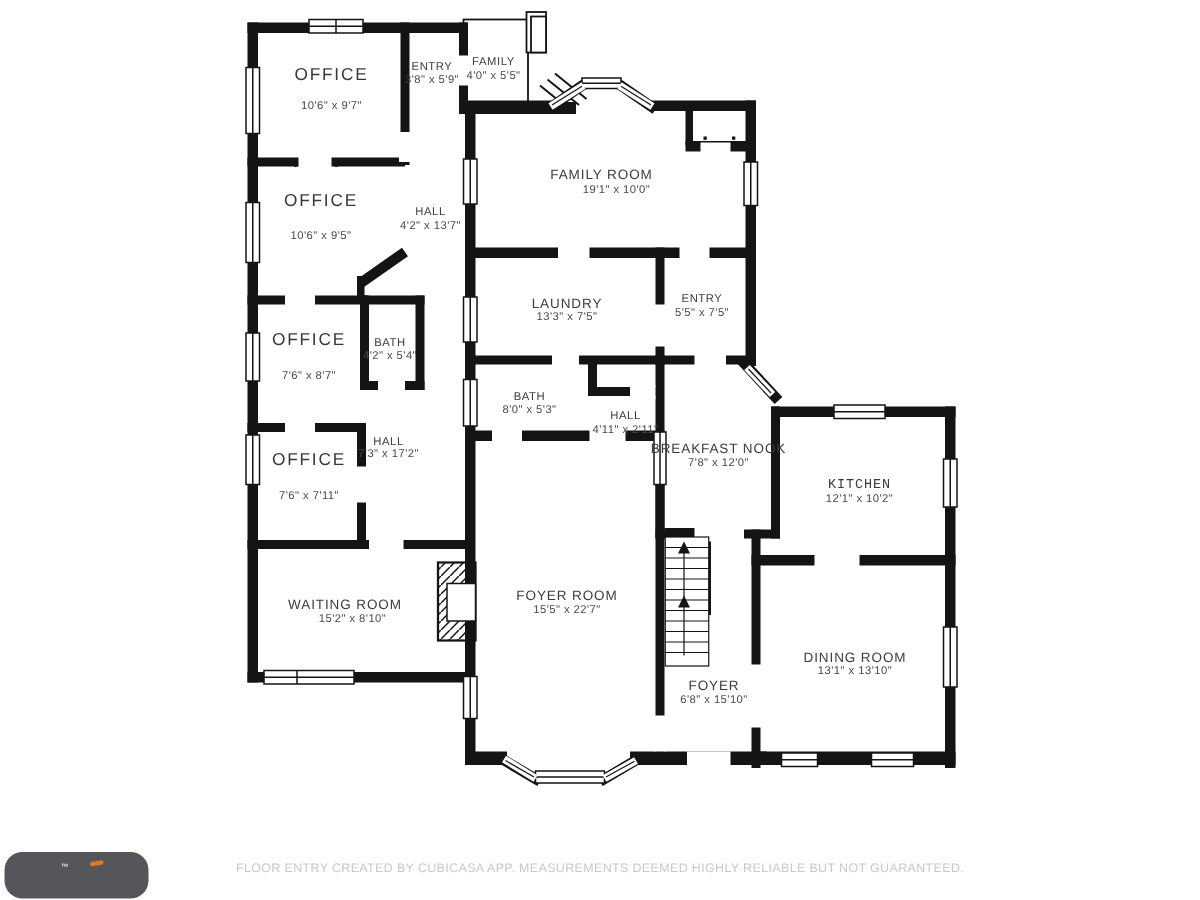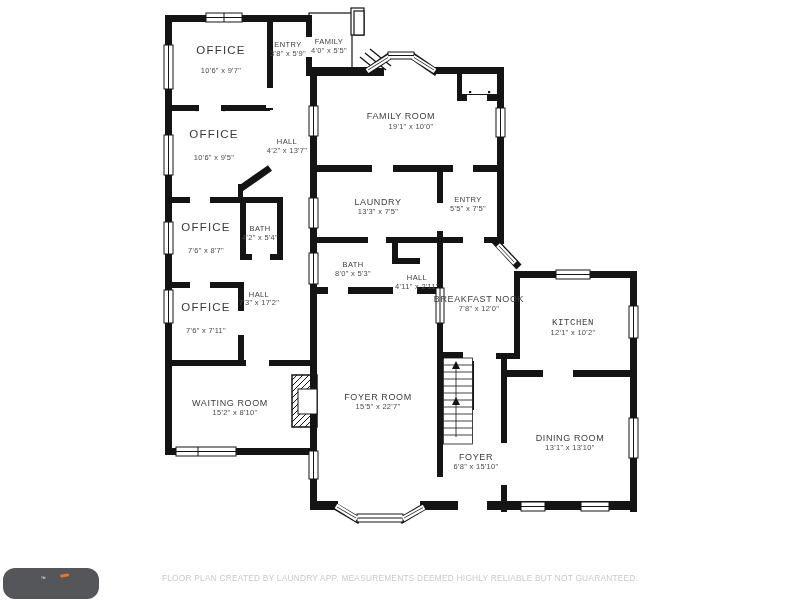--- a/index.html
+++ b/index.html
@@ -333,15 +333,15 @@
       </div>
   </div>
 
   <div class="footer">
     <div class="logo" id="logo" style="background: rgb(85, 86, 90); color: rgb(255, 255, 255);">
       <span class="brand">bright</span>
         <span class="tm">™</span>
       <span class="mls">MLS</span>
       <span class="accent" id="logo-accent" style="background: rgb(232, 119, 34);"></span>
     </div>
-    <div class="disclaimer" id="disclaimer" style="color: rgb(201, 201, 201);">FLOOR PLAN CREATED BY LAUNDRY APP. MEASUREMENTS DEEMED HIGHLY RELIABLE BUT NOT GUARANTEED.</div>
+    <div class="disclaimer" id="disclaimer" style="color: rgb(201, 201, 201);">FLOOR ENTRY CREATED BY CUBICASA APP. MEASUREMENTS DEEMED HIGHLY RELIABLE BUT NOT GUARANTEED.</div>
   </div>
 </div>
 
 </body></html>

